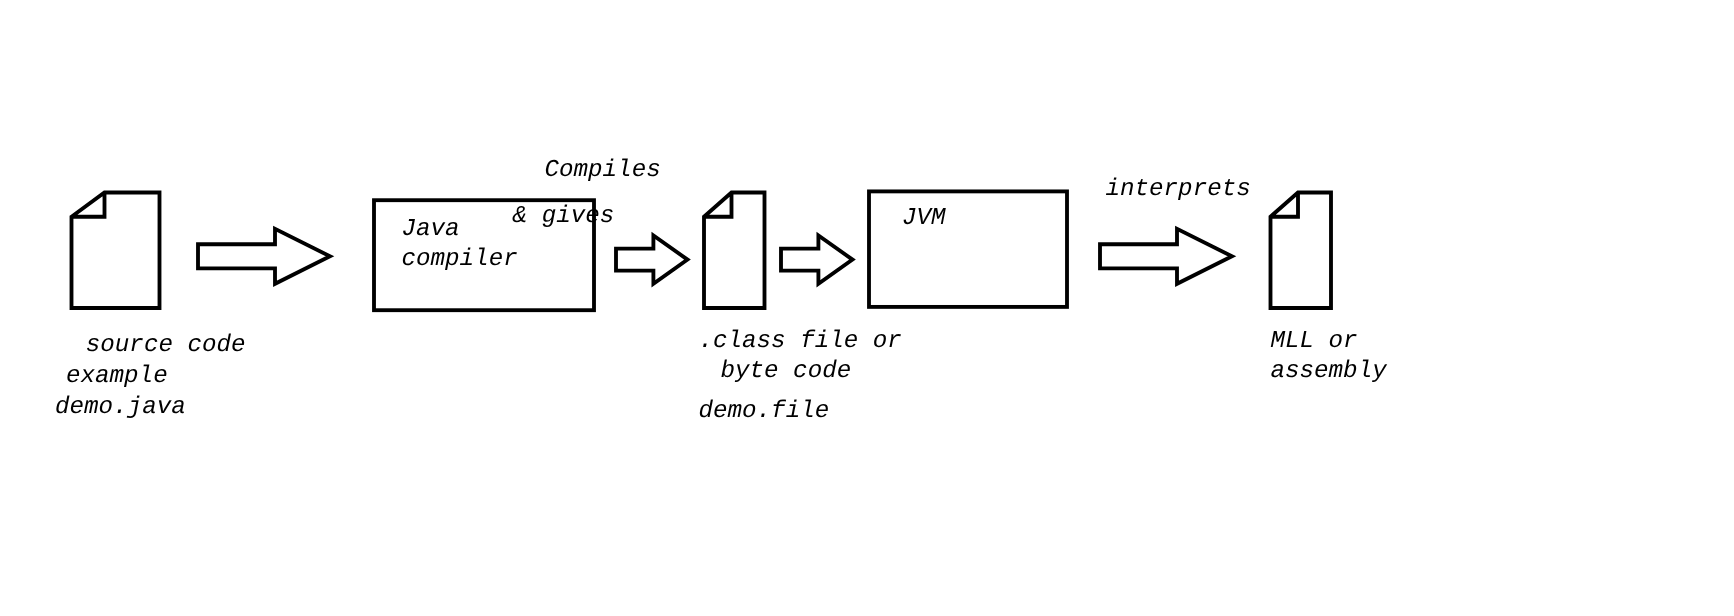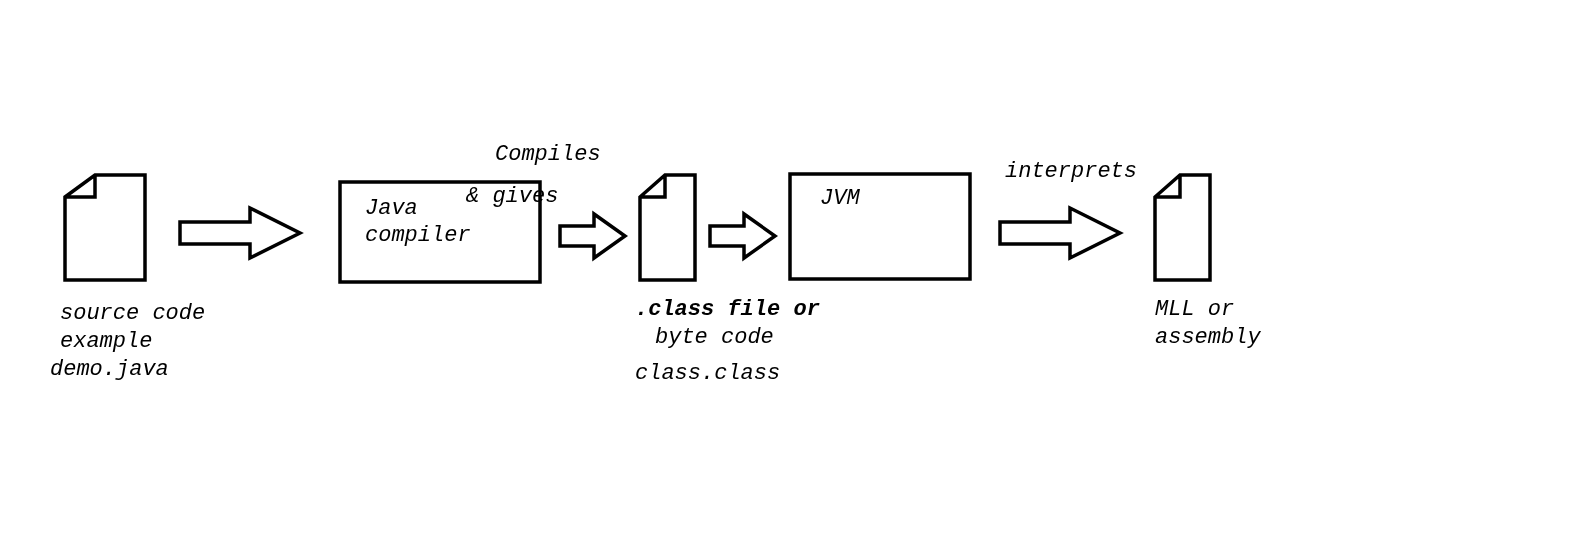--- a/index.html
+++ b/index.html
@@ -22,21 +22,21 @@
       position: absolute;
       overflow: visible;
     }
   </style>
 </head>
 <body>
 
 <svg class="shape" style="left:65px; top:175px;" width="80" height="105">
   <path d="M 0 22 L 30 0 L 80 0 L 80 105 L 0 105 Z M 0 22 L 30 22 L 30 0" fill="none" stroke="#000" stroke-width="3.5"></path>
 </svg>
-<div class="label" style="left:60px; top:300px;">source code</div>
+<div class="label" style="left:78px; top:300px;">source code</div>
 <div class="label" style="left:60px; top:328px;">example</div>
 <div class="label" style="left:50px; top:356px;">demo.java</div>
 
 <svg class="shape" style="left:180px; top:208px;" width="120" height="50">
   <path d="M 0 14 L 70 14 L 70 0 L 120 25 L 70 50 L 70 36 L 0 36 Z" fill="none" stroke="#000" stroke-width="3.5"></path>
 </svg>
 
 <svg class="shape" style="left:340px; top:182px;" width="200" height="100">
   <rect x="0" y="0" width="200" height="100" fill="none" stroke="#000" stroke-width="3.5"></rect>
 </svg>
@@ -45,23 +45,23 @@
 
 <div class="label" style="left:495px; top:141px;">Compiles</div>
 <div class="label" style="left:466px; top:168px;margin-top:15px;">&amp; gives</div>
 <svg class="shape" style="left:560px; top:214px;" width="65" height="44">
   <path d="M 0 12 L 34 12 L 34 0 L 65 22 L 34 44 L 34 32 L 0 32 Z" fill="none" stroke="#000" stroke-width="3.5"></path>
 </svg>
 
 <svg class="shape" style="left:640px; top:175px;" width="55" height="105">
   <path d="M 0 22 L 25 0 L 55 0 L 55 105 L 0 105 Z M 0 22 L 25 22 L 25 0" fill="none" stroke="#000" stroke-width="3.5"></path>
 </svg>
-<div class="label" style="left:635px; top:296px;font-weight:bold;">.class file or</div>
+<div class="label" style="left:635px; top:296px;">.class file or</div>
 <div class="label" style="left:635px; top:324px;margin-left:20px;">byte code</div>
-<div class="label" style="left:635px; top:360px;">class.class</div>
+<div class="label" style="left:635px; top:360px;">demo.file</div>
 
 <svg class="shape" style="left:710px; top:214px;" width="65" height="44">
   <path d="M 0 12 L 34 12 L 34 0 L 65 22 L 34 44 L 34 32 L 0 32 Z" fill="none" stroke="#000" stroke-width="3.5"></path>
 </svg>
 
 <svg class="shape" style="left:790px; top:174px;" width="180" height="105">
   <rect x="0" y="0" width="180" height="105" fill="none" stroke="#000" stroke-width="3.5"></rect>
 </svg>
 <div class="label" style="left:820px; top:185px;">JVM</div>
 

